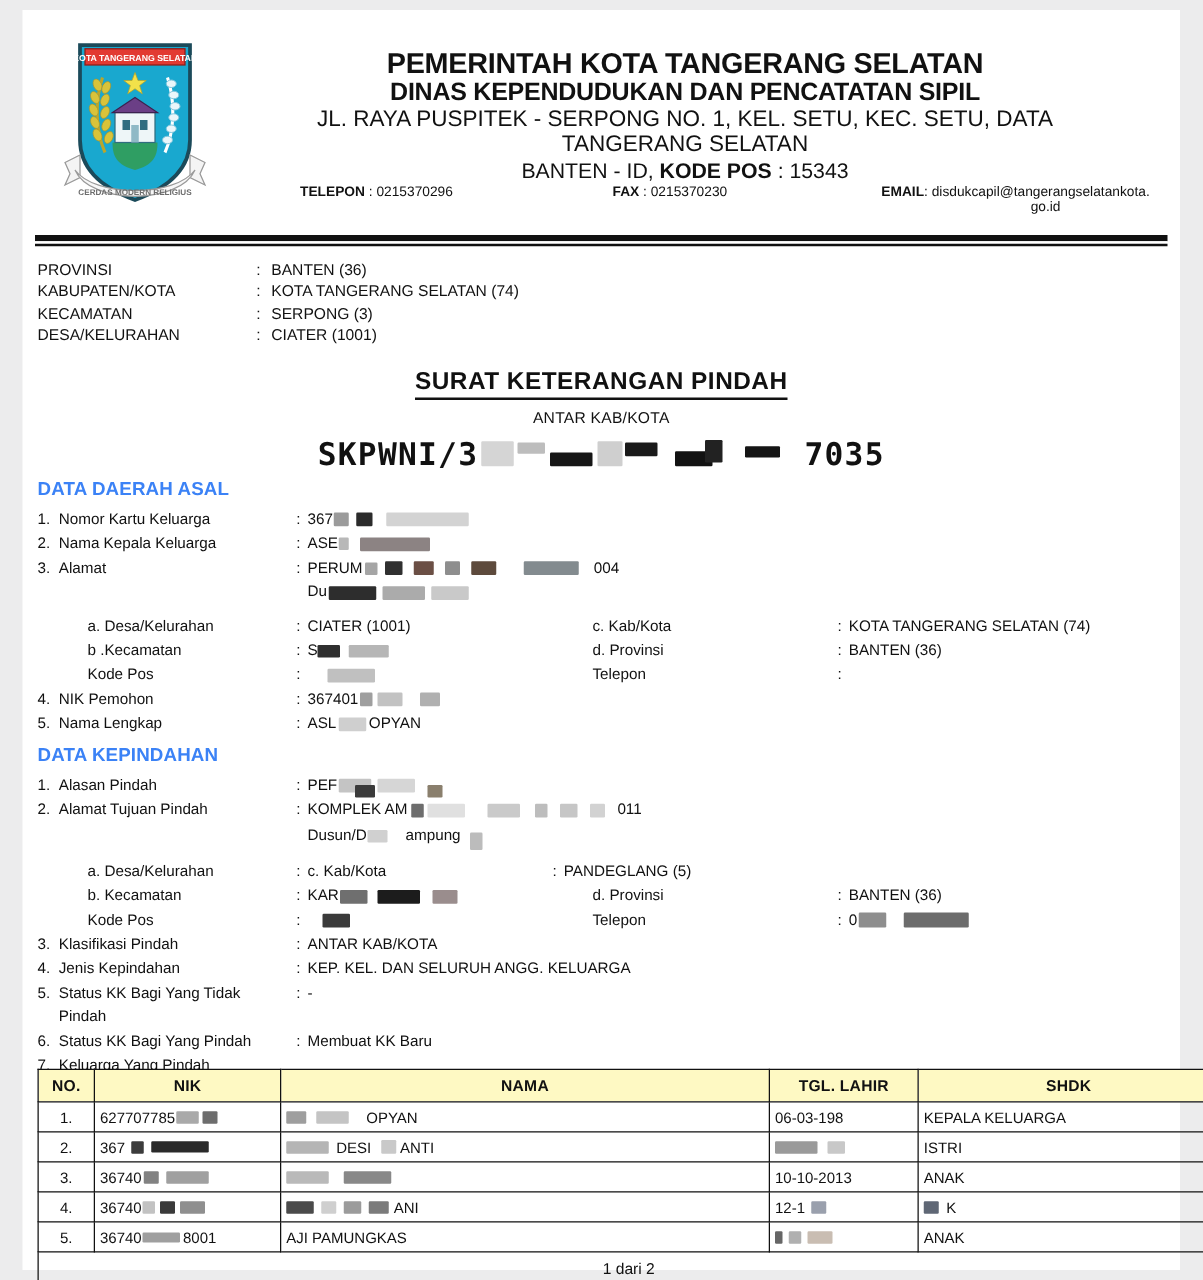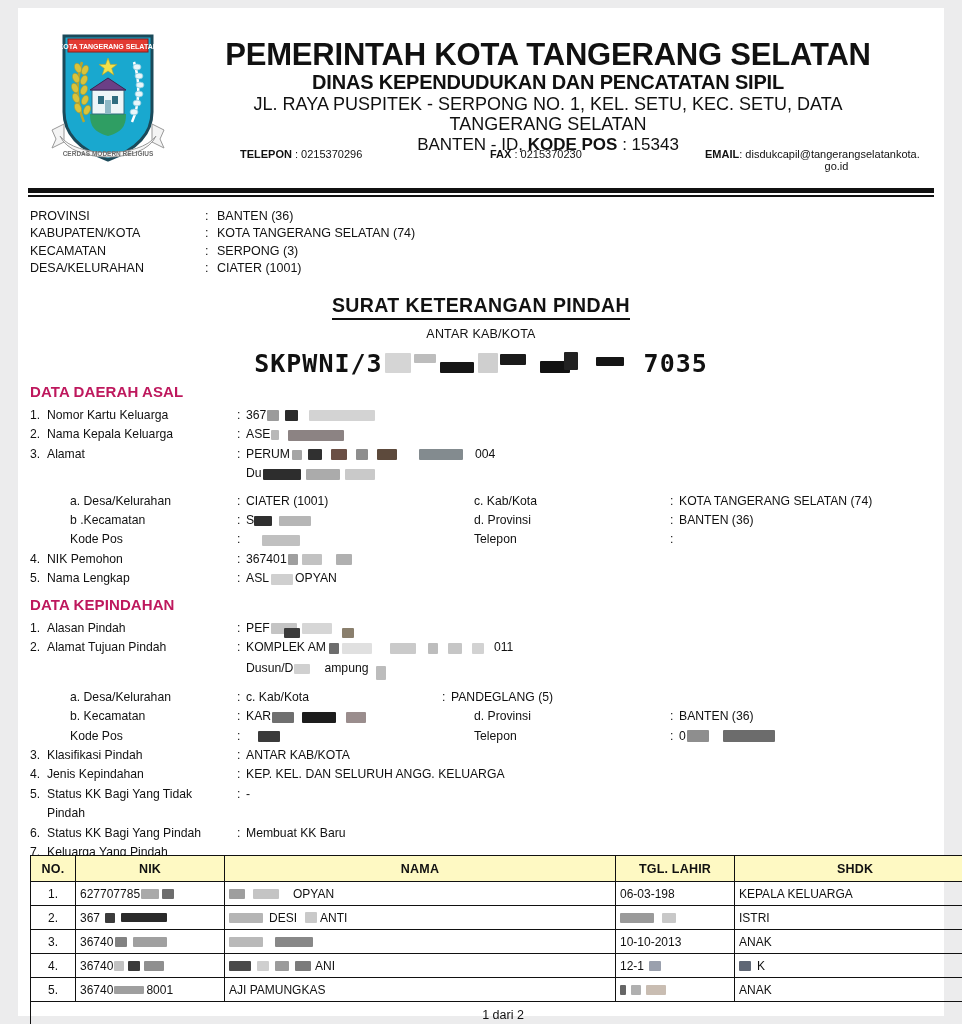--- a/index.html
+++ b/index.html
@@ -38,21 +38,21 @@
   .logo-wrap svg { display: block; }
 
   .head-text {
     position: absolute;
     left: 160px;
     top: 30px;
     width: 740px;
     text-align: center;
   }
   .head-l1 {
-    font-size: 31px;
+    font-size: 23px;
     font-weight: bold;
     letter-spacing: -0.2px;
     line-height: 1.08;
     color: #111;
   }
   .head-l2 {
     font-size: 20px;
     font-weight: bold;
     letter-spacing: -0.2px;
     line-height: 1.12;
@@ -152,21 +152,21 @@
     vertical-align: middle;
     border-radius: 1px;
   }
 
   
   .section-h {
     position: absolute;
     left: 12px;
     font-size: 15px;
     font-weight: bold;
-    color: #be185d;
+    color: #3b82f6;
     letter-spacing: 0.1px;
   }
   .fields {
     position: absolute;
     left: 12px;
     font-size: 12.2px;
     color: #111;
   }
   .frow { display: flex; line-height: 19.4px; min-height: 19.4px; }
   .fnum { width: 17px; flex: none; }

